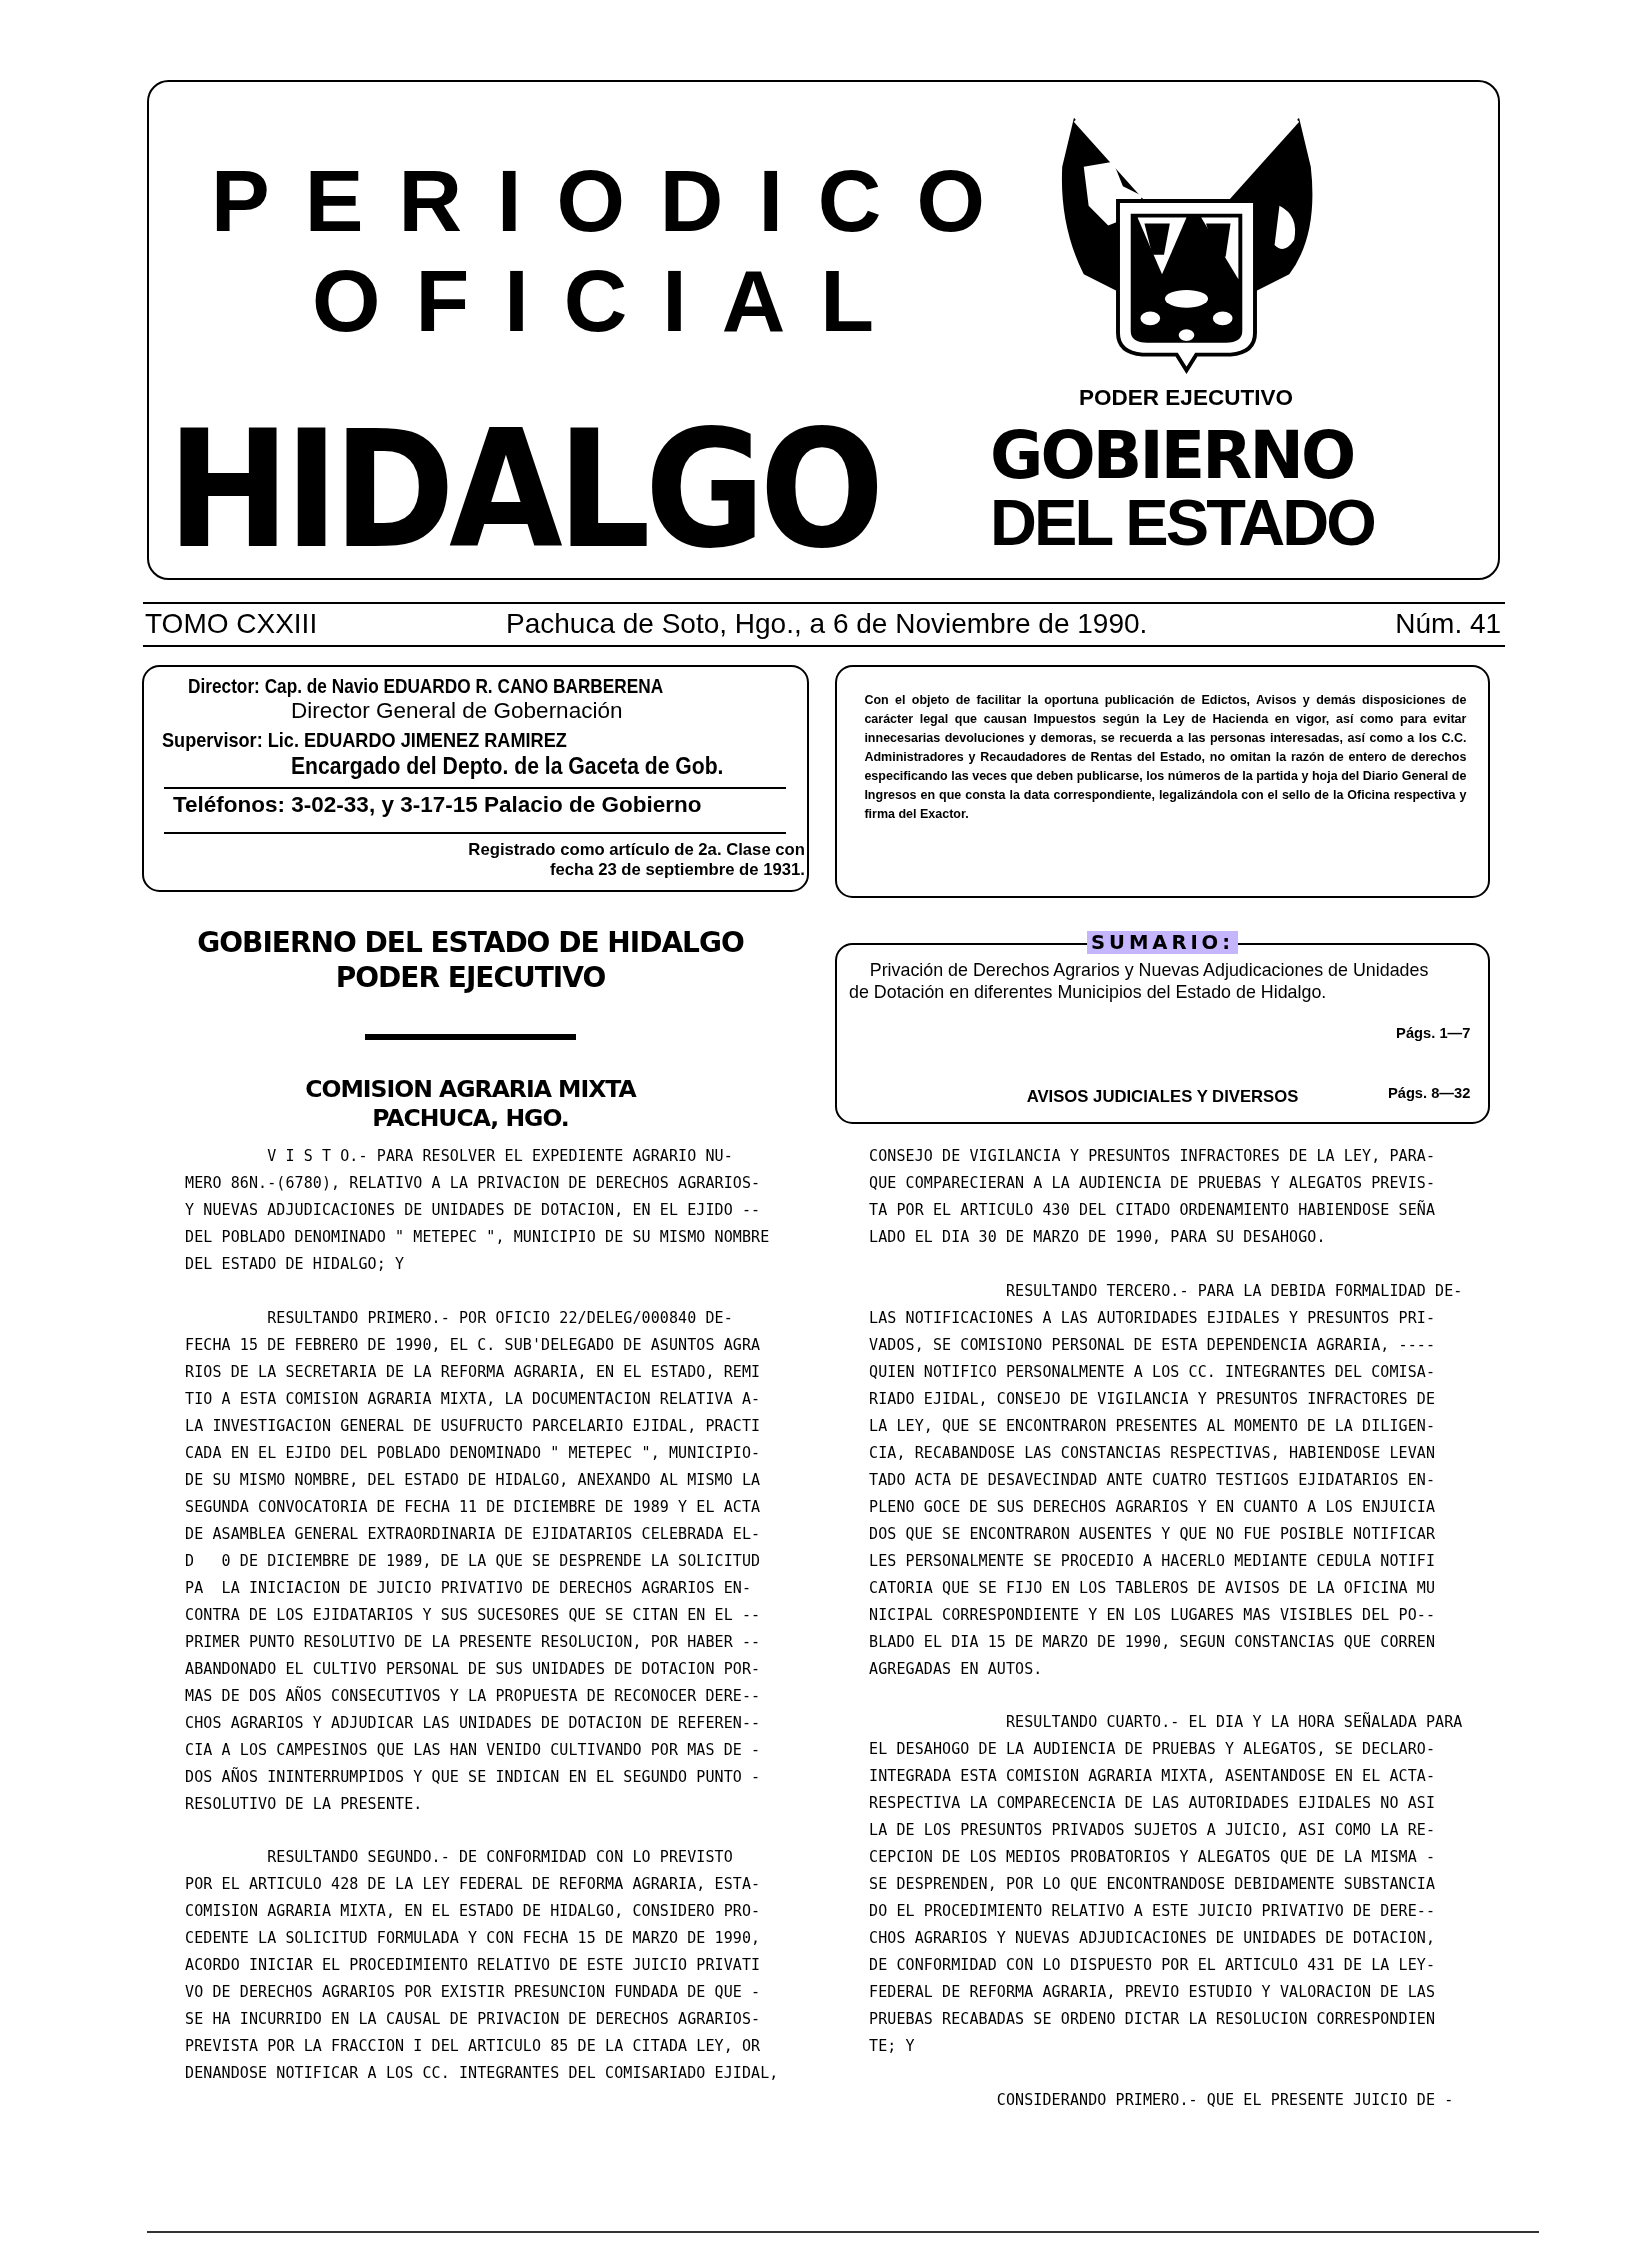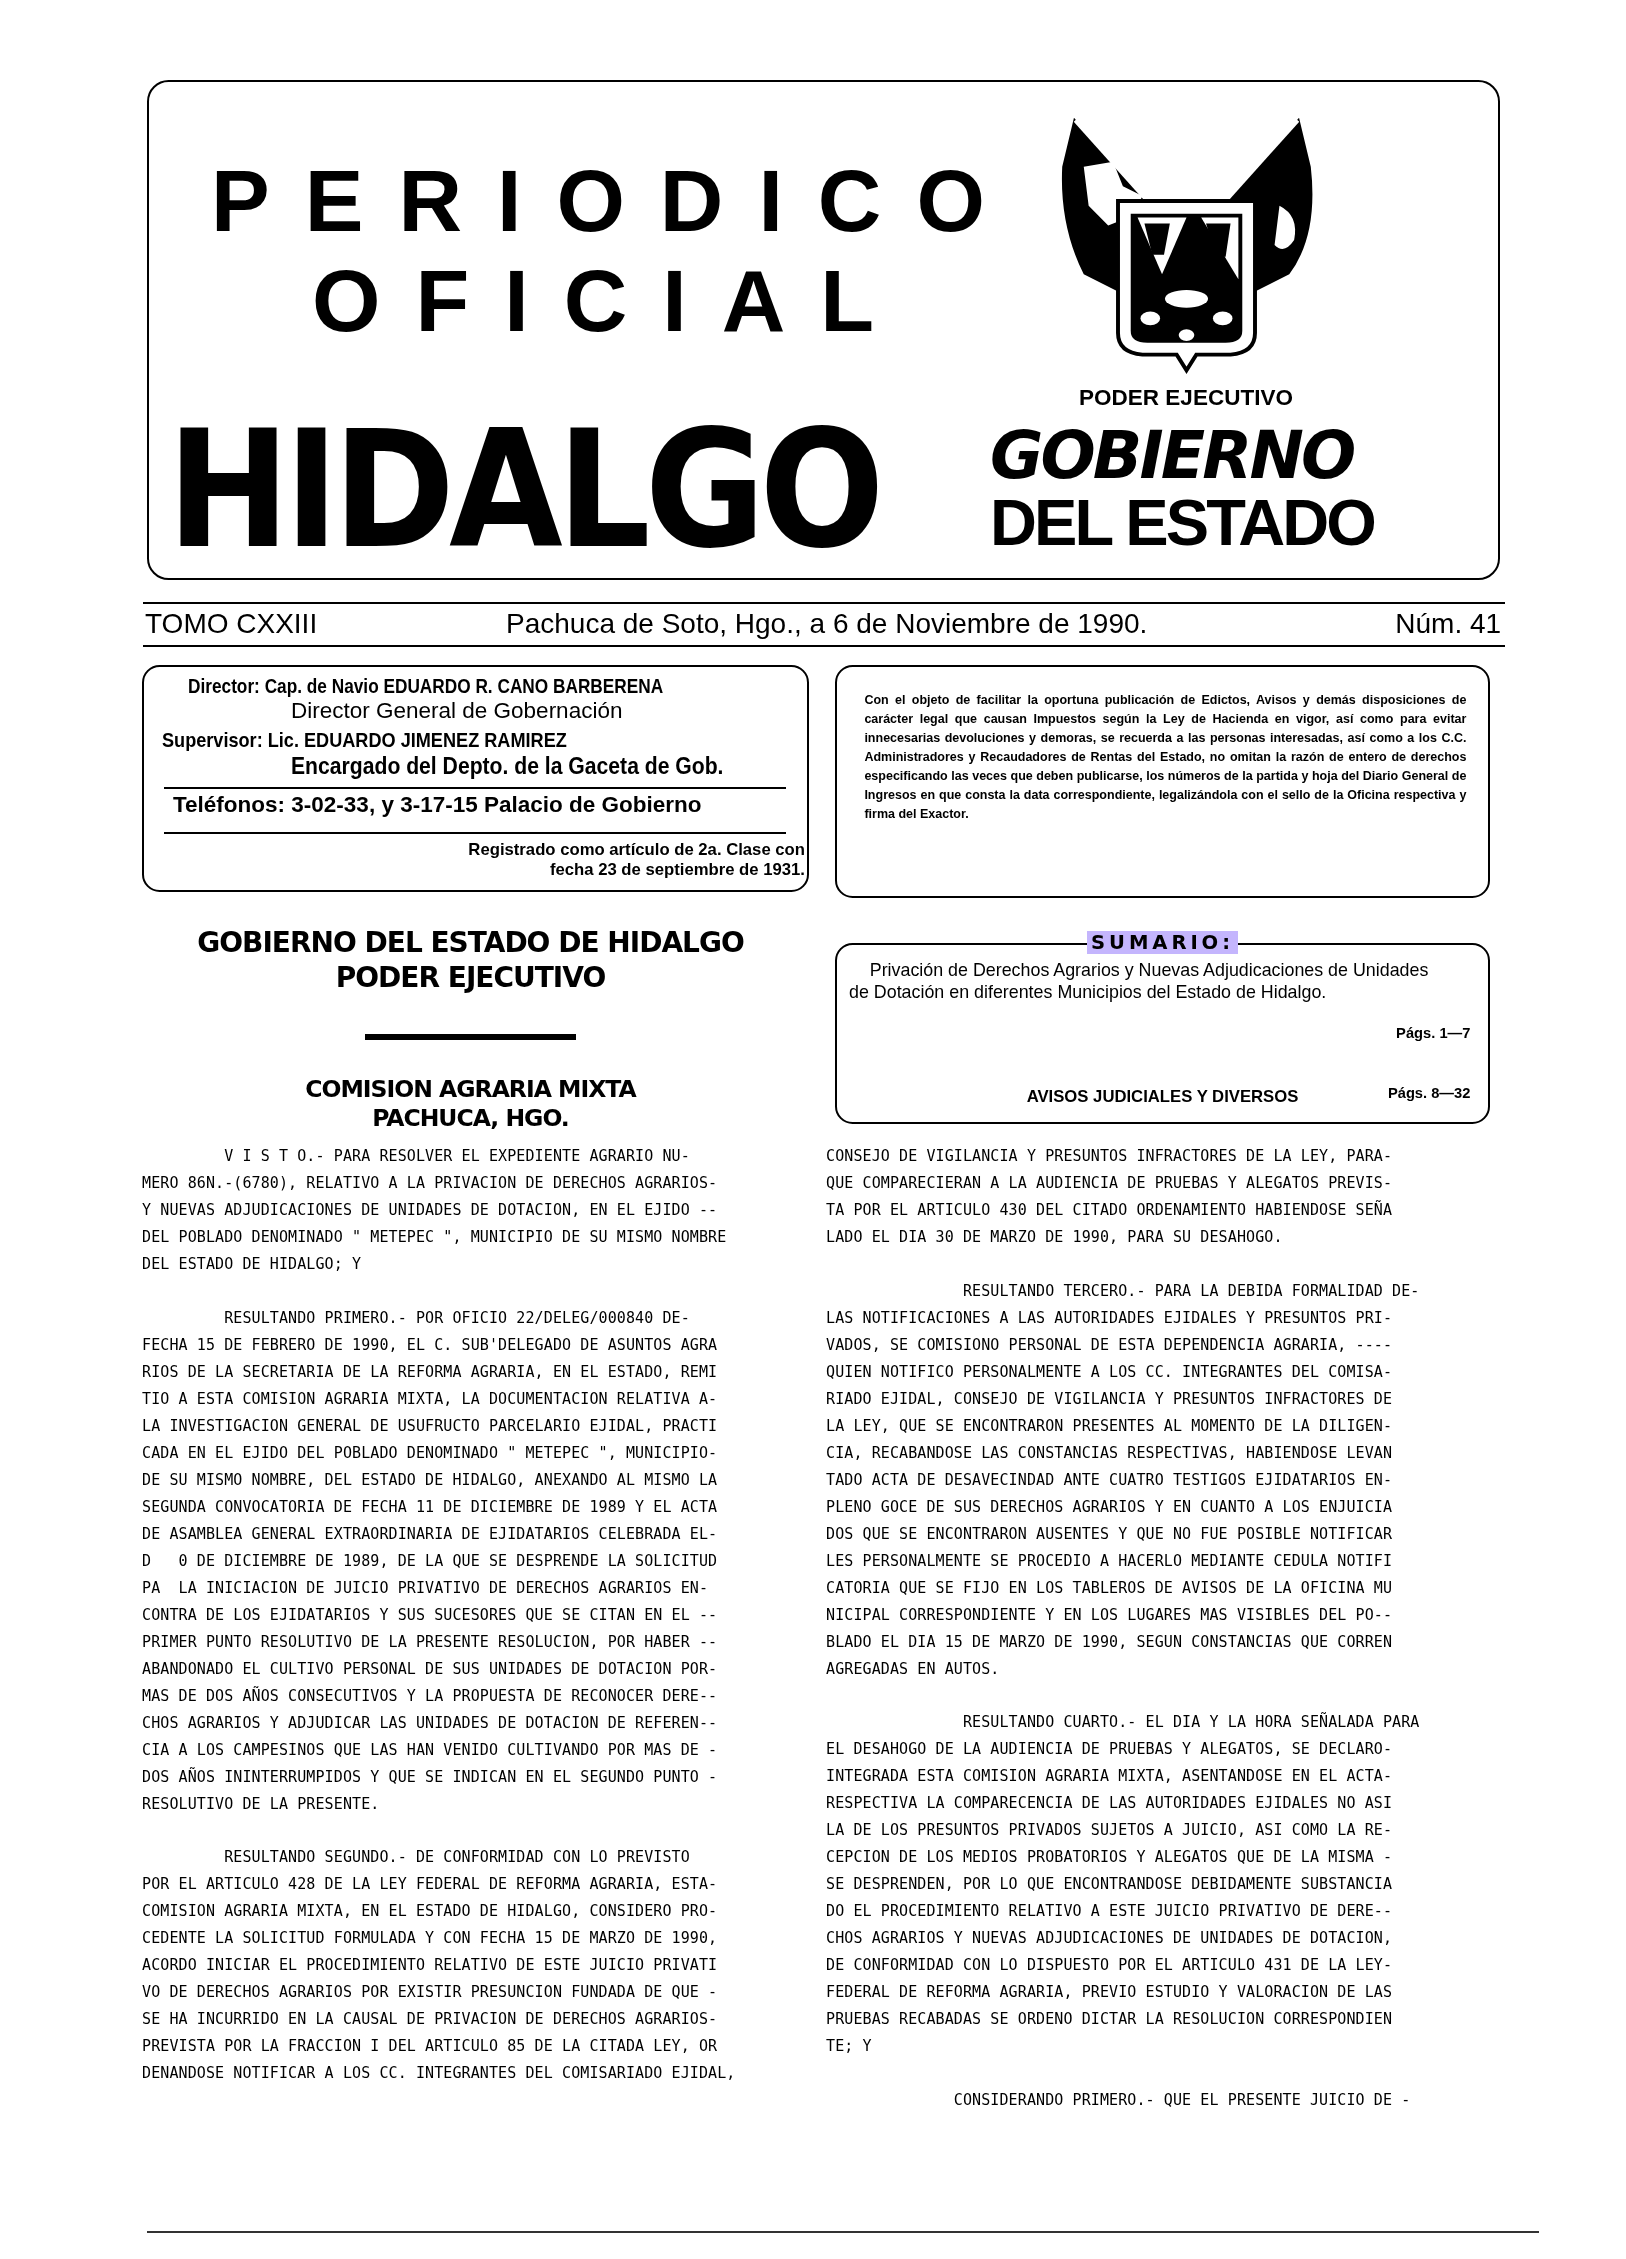--- a/index.html
+++ b/index.html
@@ -6,21 +6,21 @@
     body { width: 1626px; height: 2259px; position: relative; overflow: hidden; color: #000; font-family: "Liberation Sans", sans-serif; }
     .abs { position: absolute; }
 
     
     #masthead { left: 147px; top: 80px; width: 1353px; height: 500px; border: 2.9px solid #000; border-radius: 21.6px; box-sizing: border-box; }
     #title-periodico { left: 211px; top: 157px; font-family: "Liberation Sans", sans-serif; font-weight: bold; font-size: 88px; letter-spacing: 35px; line-height: 1; }
     #title-oficial { left: 312px; top: 257px; font-family: "Liberation Sans", sans-serif; font-weight: bold; font-size: 88px; letter-spacing: 35px; line-height: 1; }
     #coat-of-arms { left: 1054px; top: 108px; width: 265px; height: 274px; }
     #poder-ejecutivo-top { left: 1049px; top: 385px; width: 274px; text-align: center; font-weight: bold; font-size: 22.5px; }
     #hidalgo-word { left: 167px; top: 410px; font-family: "DejaVu Sans", sans-serif; font-weight: bold; font-size: 147px; line-height: 1; letter-spacing: -5.9px; transform: scaleY(1.1); transform-origin: top left; }
-    #gobierno-line1 { left: 990px; top: 423px; font-family: "DejaVu Sans", sans-serif; font-weight: bold; font-size: 65px; line-height: 1; letter-spacing: -2.9px; font-style: italic; }
+    #gobierno-line1 { left: 990px; top: 423px; font-family: "DejaVu Sans", sans-serif; font-weight: bold; font-size: 65px; line-height: 1; letter-spacing: -2.9px; }
     #gobierno-line2 { left: 990px; top: 490px; font-family: Liberation Sans, sans-serif; font-weight: bold; font-size: 65px; line-height: 1; letter-spacing: -2.9px; }
 
     
     #tomo-bar { left: 143px; top: 602px; width: 1362px; height: 41px; border-top: 2.9px solid #000; border-bottom: 2.9px solid #000; }
     #tomo-bar span { position: absolute; top: 3.9px; font-size: 28px; }
     #tomo-label { left: 2px; }
     #tomo-date { left: 363px; }
     #tomo-num { right: 3.9px; }
 
     
@@ -50,21 +50,21 @@
     
     #sumario-box { left: 835px; top: 943px; width: 655px; height: 181px; border: 2.9px solid #000; border-radius: 17.6px; box-sizing: border-box; }
     #sumario-label { left: 0; width: 100%; top: -13.7px; text-align: center; }
     #sumario-label span { background: #c4b5fd; padding: 0 3.9px; font-family: "DejaVu Sans", sans-serif; font-weight: bold; font-size: 19.6px; letter-spacing: 3.9px; }
     #sumario-item1 { left: 11.8px; top: 13.7px; width: 622px; font-size: 18.6px; line-height: 22.5px; text-indent: 21.6px; transform: scaleX(0.96); transform-origin: left; }
     #sumario-pages1 { right: 17.6px; top: 80px; font-size: 14.7px; font-weight: bold; }
     #sumario-item2 { left: 0; width: 100%; top: 102px; text-align: center; font-size: 16.7px; font-weight: bold; margin-top: 40px; }
     #sumario-pages2 { right: 17.6px; top: 140px; font-size: 14.7px; font-weight: bold; }
 
     
-    .col { font-family: "DejaVu Sans Mono", monospace; font-size: 15px; line-height: 27px; white-space: pre; letter-spacing: 0.1px; }
+    .col { font-family: "DejaVu Sans Mono", monospace; font-size: 15px; line-height: 27px; white-space: pre; letter-spacing: 0.1px; margin-left: 43px; }
     #col-left { left: 142px; top: 1143px; width: 662px; }
     #col-right { left: 826px; top: 1143px; width: 711px; }
     .para { margin: 0 0 26.5px 0; }
     .para .ln { display: block; }
 
     #bottom-rule { left: 147px; top: 2231px; width: 1392px; height: 0; border-top: 2px solid #333; }
   </style>
 </head>
 <body>
 

